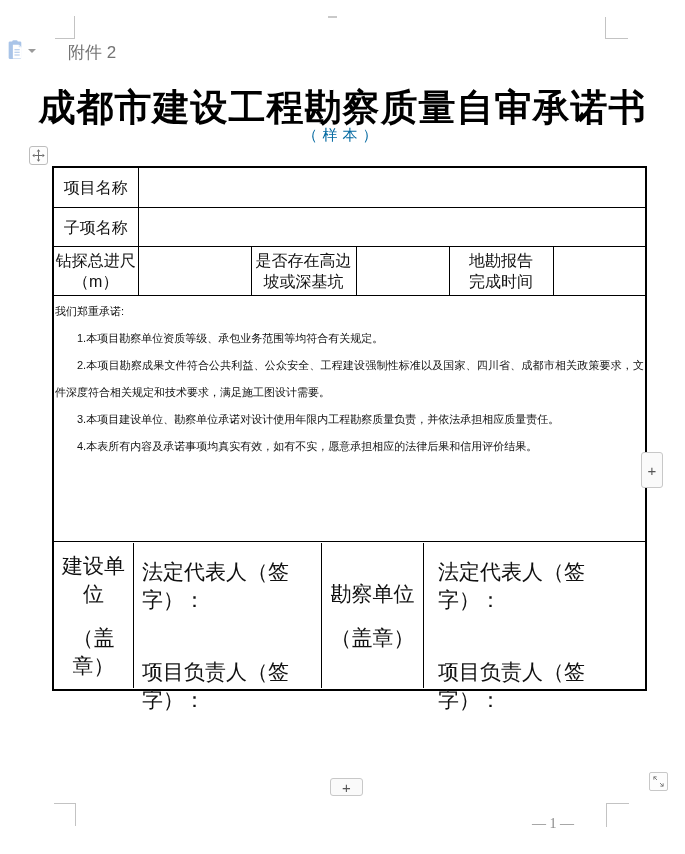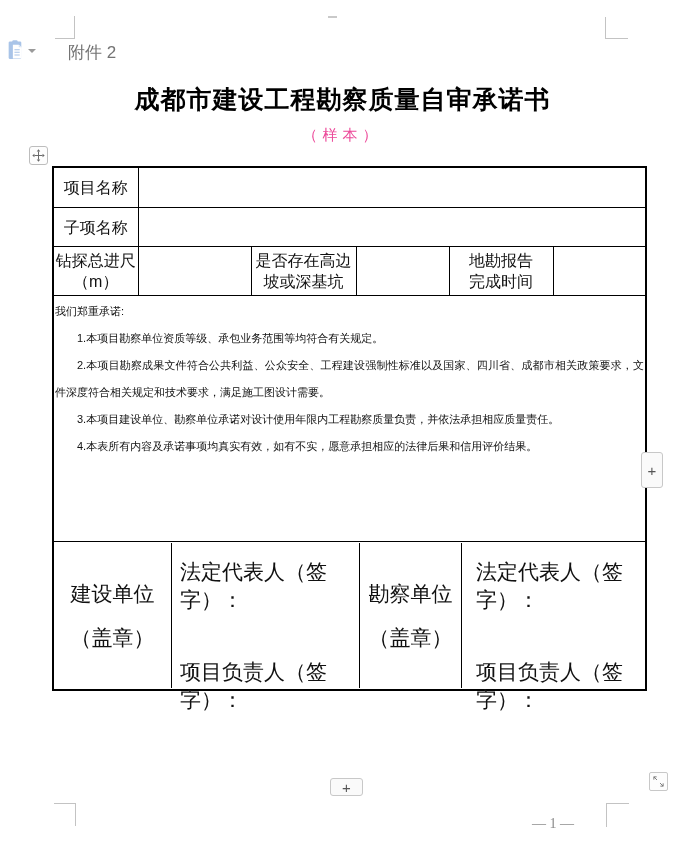--- a/index.html
+++ b/index.html
@@ -22,24 +22,24 @@
   .plus-btn{position:absolute;border:1px solid #c8c8c8;border-radius:3px;background:#fafafa;color:#555;
     display:flex;align-items:center;justify-content:center;font-size:15px;line-height:1;padding:0;cursor:pointer;
     font-family:"Liberation Sans",sans-serif;}
   .plus-col{left:641px;top:452px;width:22px;height:36px;}
   .plus-row{left:330px;top:778px;width:33px;height:18px;}
   .resize-handle{position:absolute;left:649px;top:772px;width:19px;height:19px;border:1px solid #c8c8c8;border-radius:2px;
     background:#fdfdfd;display:flex;align-items:center;justify-content:center;cursor:nwse-resize;box-sizing:border-box;}
 
   
   .attachment{position:absolute;left:68px;top:41px;font-size:17px;color:#737373;}
-  .title{position:absolute;left:0;right:0;top:83px;margin:0;text-align:center;font-size:25px;font-weight:700;
+  .title{position:absolute;left:0;right:0;top:83px;margin:0;text-align:center;font-size:37px;font-weight:700;
     font-family:"Liberation Serif",serif;color:#000;letter-spacing:1px;}
   .subtitle{position:absolute;left:0;right:0;top:126px;text-align:center;font-size:15px;
-    font-family:"Liberation Serif",serif;letter-spacing:5px;color:#ec4899;}
+    font-family:"Liberation Serif",serif;letter-spacing:5px;color:#0369a1;}
 
   
   table.form{position:absolute;left:52px;top:166px;width:593px;border-collapse:collapse;table-layout:fixed;
     border:2px solid #000;}
   table.form td{border:1px solid #000;font-size:16px;color:#111;padding:0;vertical-align:middle;}
   td.lbl{text-align:center;line-height:21px;}
   td.lbl .ln{display:block;}
   td.small .ln{font-size:15px;line-height:19px;}
   tr.r1 td{height:39px;}
   tr.r2 td{height:38px;}
@@ -49,21 +49,21 @@
   tr.r6 td{height:243px;}
   tr.r7 td{height:147px;}
 
   .promise{vertical-align:top !important;}
   .promise p{margin:0;padding:0 1px;font-size:11px;line-height:27px;text-align:justify;color:#111;}
   .promise p.item{text-indent:2em;}
   .promise{padding-top:2px !important;}
 
   .sig-wrap{display:flex;width:100%;height:145px;align-items:stretch;}
   .sig-cell{box-sizing:border-box;display:flex;flex-direction:column;}
-  .sig-unit{width:118px;border-right:1px solid #000;align-items:center;justify-content:center;gap:16px;text-align:center;}
+  .sig-unit{width:80px;border-right:1px solid #000;align-items:center;justify-content:center;gap:16px;text-align:center;}
   .sig-names{border-right:1px solid #000;justify-content:flex-start;padding:15px 0 0 8px;gap:44px;}
   .sig-names-a{width:188px;}
   .sig-unit-b{width:102px;}
   .sig-names-b{flex:1;border-right:none;padding-left:14px;}
   .sig-cell span{font-size:21px;}
 
   .page-num{position:absolute;left:513px;top:816px;width:80px;text-align:center;font-size:14px;
     color:#8a8a8a;font-family:"Liberation Serif",serif;}
 </style>
 </head>

